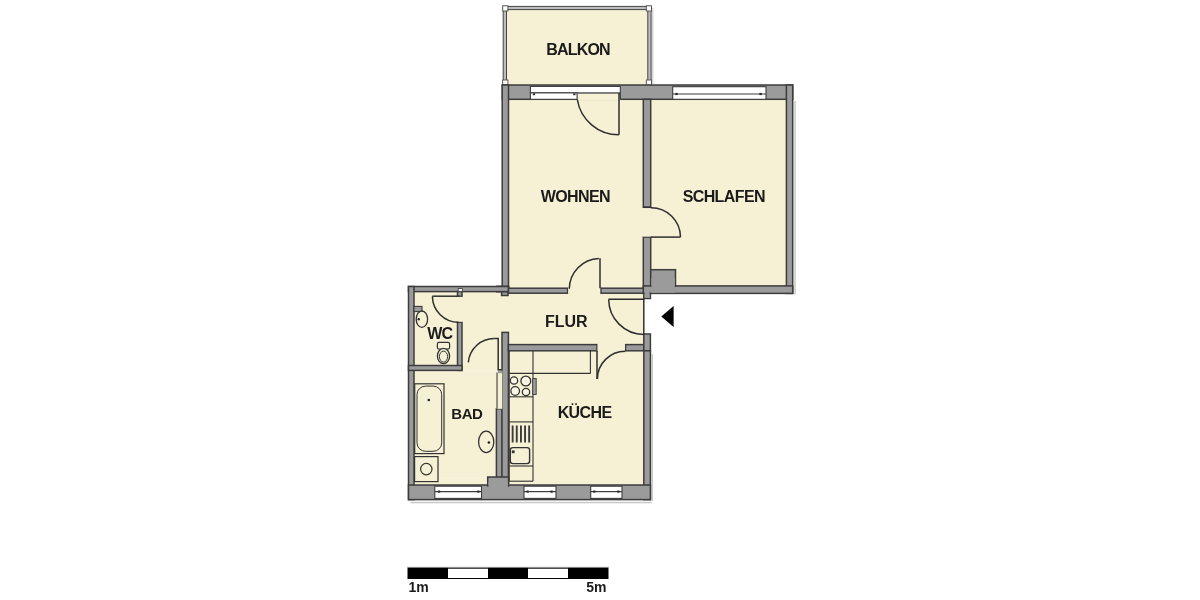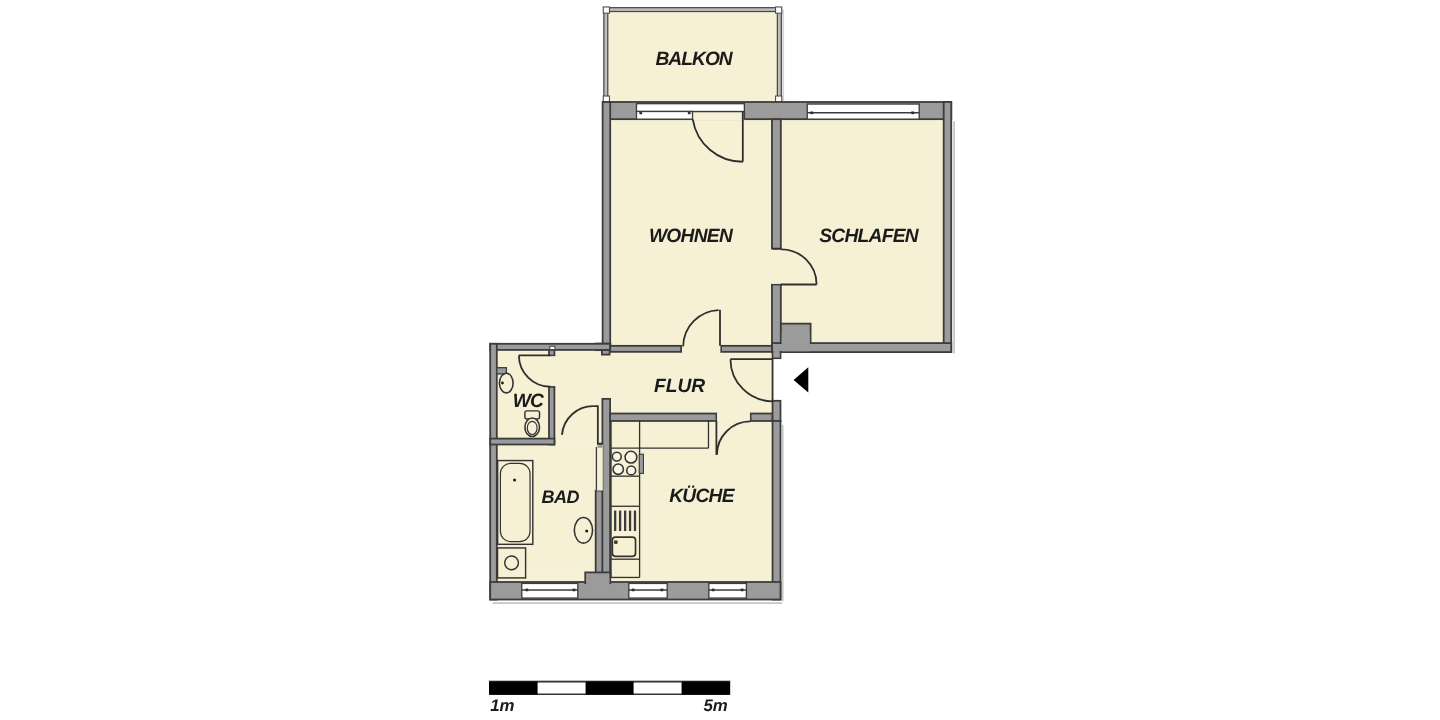--- a/index.html
+++ b/index.html
@@ -1,16 +1,16 @@
 <!DOCTYPE html>
 <html><head>
 <meta charset="utf-8">
 <style>
   html,body{margin:0;padding:0;background:#ffffff;}
-  #c{position:relative;width:1200px;height:600px;background:#ffffff;overflow:hidden;font-style:italic;}
+  #c{position:relative;width:1200px;height:600px;background:#ffffff;overflow:hidden;}
   svg{position:absolute;left:0;top:0;}
   text{font-family:"Liberation Sans",sans-serif;font-weight:bold;fill:#1b1b1b;}
 </style>
 </head>
 <body>
 <div id="c">
 <svg width="1200" height="600" viewBox="0 0 1200 600">
 
   <rect x="794.3" y="101" width="1.5" height="193.5" fill="#c9c9c9"></rect>
   <rect x="651.5" y="354" width="1.5" height="147" fill="#c9c9c9"></rect>

